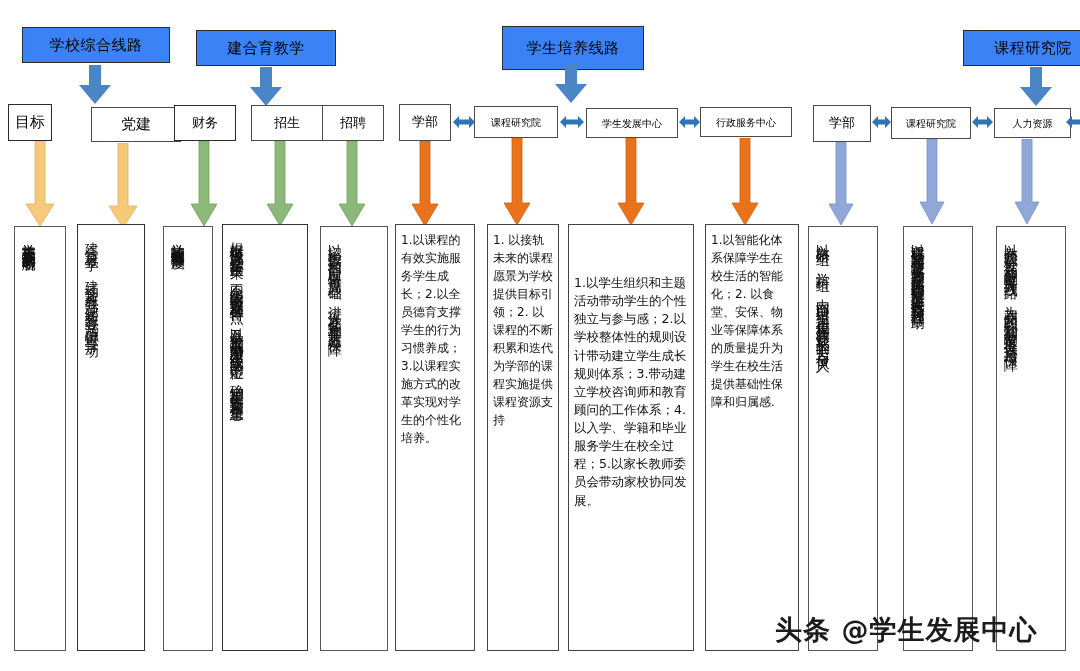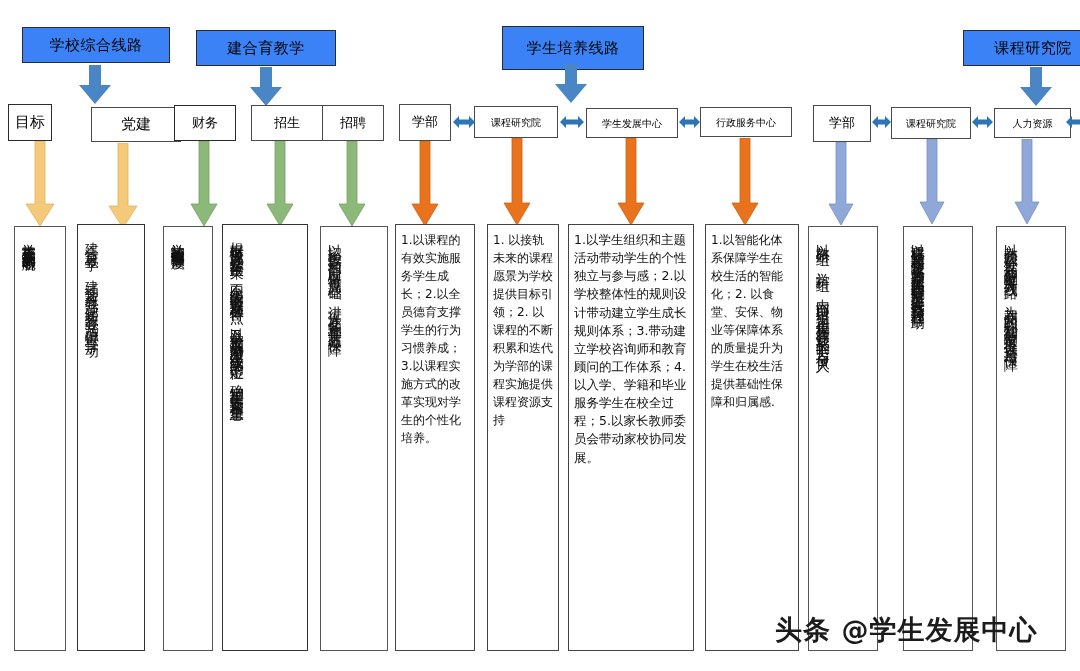--- a/index.html
+++ b/index.html
@@ -74,21 +74,21 @@
   
   .desc-box .htext{
     padding:6px 5px;
     box-sizing:border-box;
     font-size:12px;
     line-height:1.5;
     letter-spacing:0px;
     white-space:normal;
     word-break:break-all;
   }
-  .desc-box .htext.tight{font-size:12.5px;line-height:1.45;}
+  .desc-box .htext.tight{font-size:12.5px;line-height:1.45;margin-top:43px;}
 
   
   #watermark{
     position:absolute;
     left:775px;top:612px;
     font-size:27px;
     font-weight:bold;
     color:#1b1b1b;
     letter-spacing:1px;
     white-space:nowrap;

